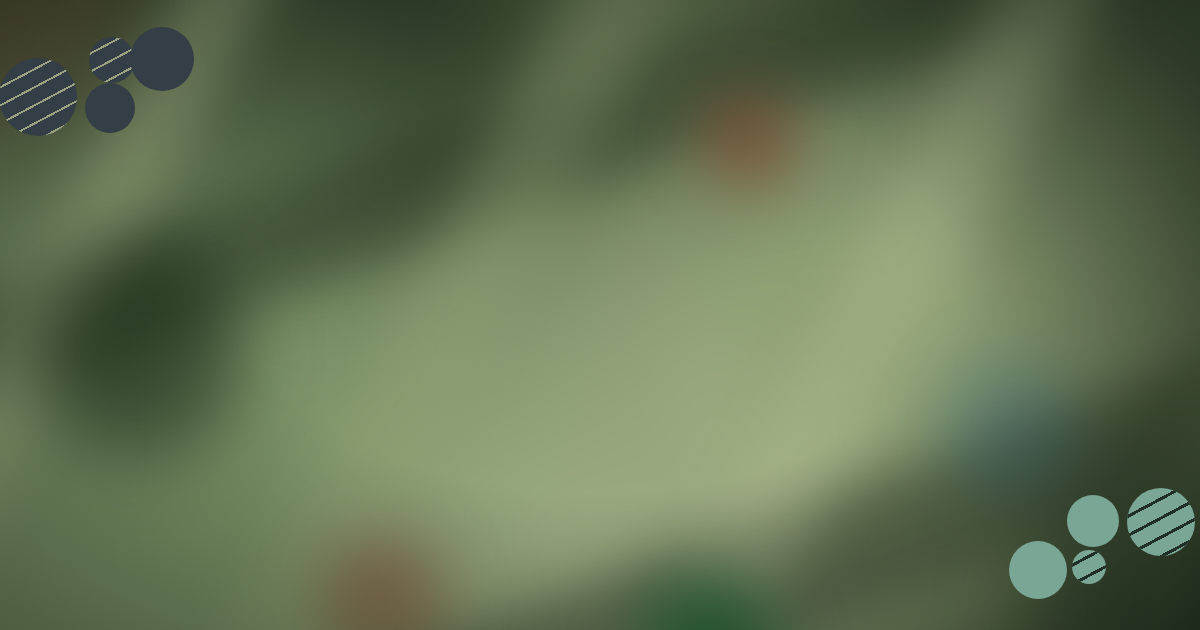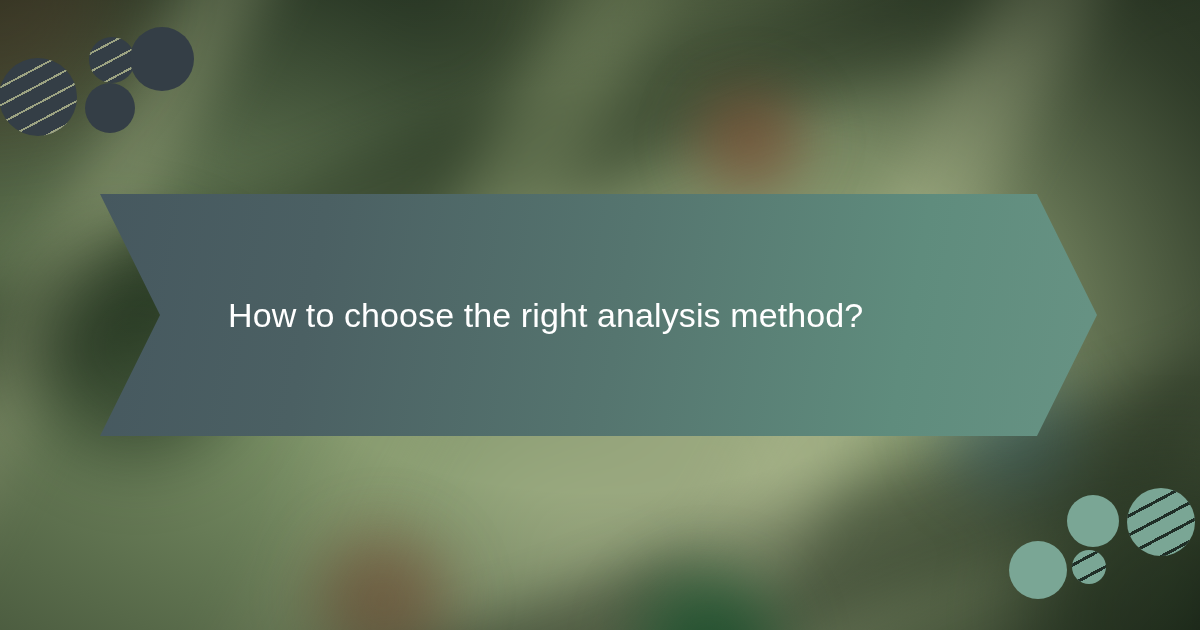--- a/index.html
+++ b/index.html
@@ -126,17 +126,14 @@
       <div class="deco" style="left: 85px; top: 83px; width: 50px; height: 50px;"></div>
       <div class="deco" style="left: 130px; top: 27px; width: 64px; height: 64px;"></div>
     </div>
   <div class="deco-group br" id="deco-bottom-right">
       <div class="deco" style="left: 1009px; top: 541px; width: 58px; height: 58px;"></div>
       <div class="deco" style="left: 1067px; top: 495px; width: 52px; height: 52px;"></div>
       <div class="deco striped" style="left: 1072px; top: 550px; width: 34px; height: 34px;"></div>
       <div class="deco striped" style="left: 1127px; top: 488px; width: 68px; height: 68px;"></div>
     </div>
 
-  <div id="banner">
-    <h1 id="banner-title">How to choose the right analysis method?</h1>
-  </div>
 
 </div>
 
 </body></html>

